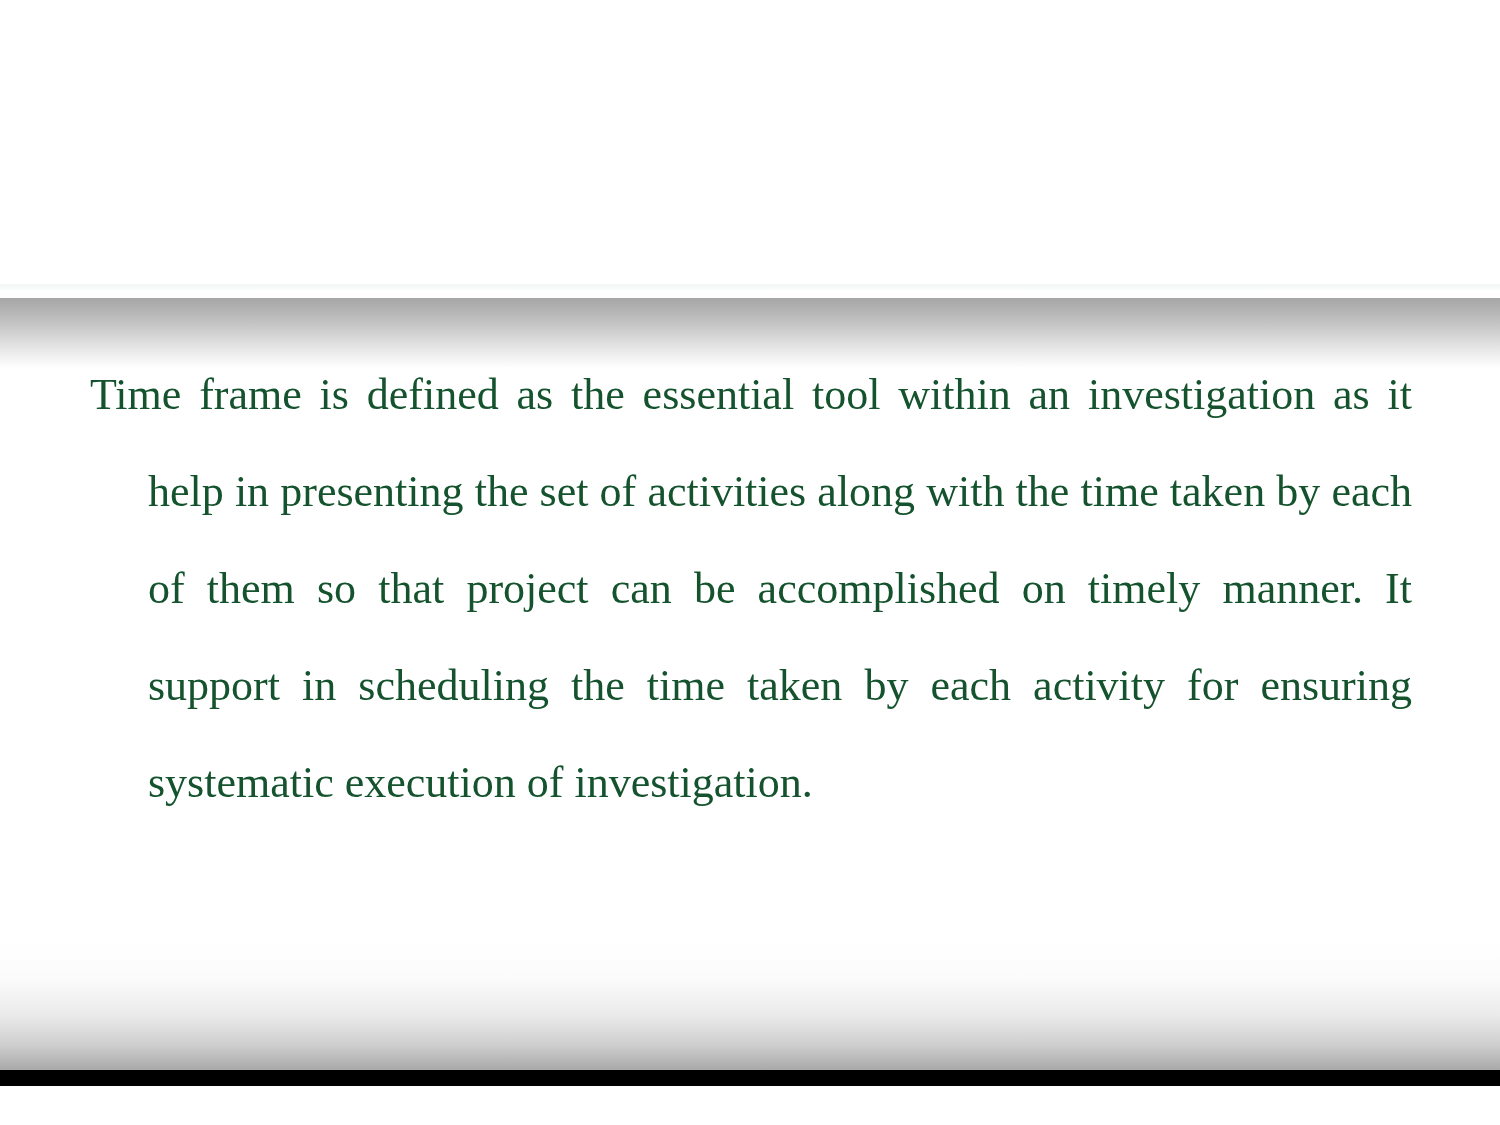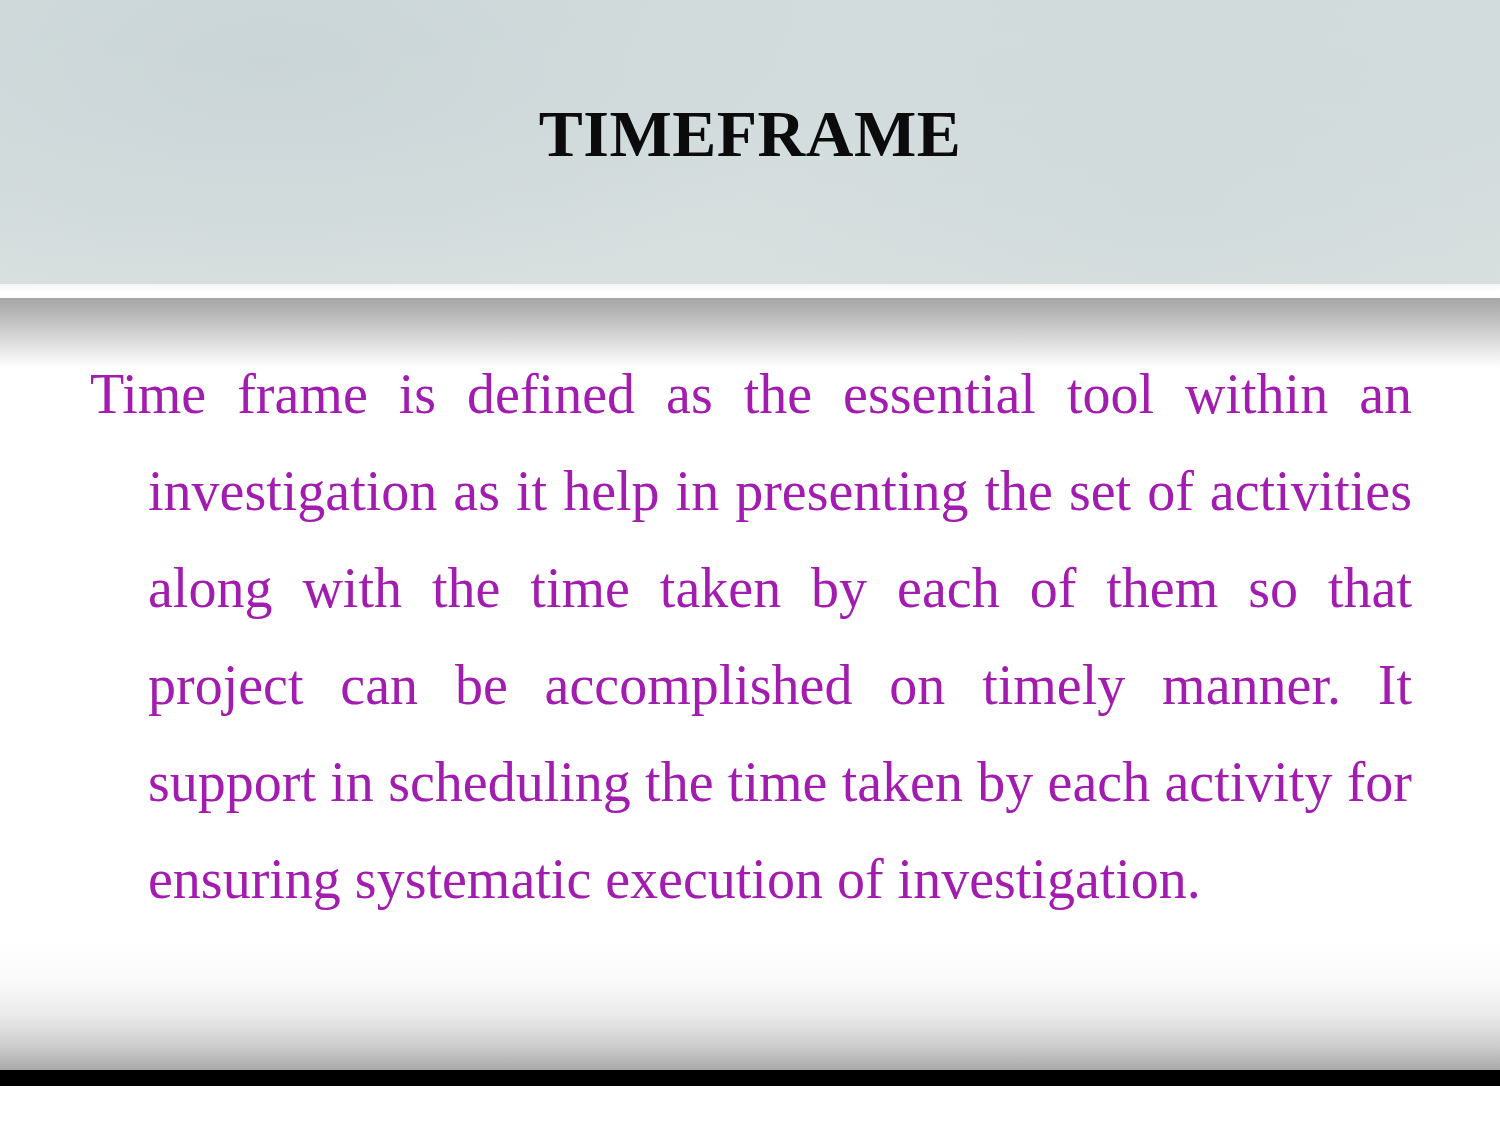--- a/index.html
+++ b/index.html
@@ -74,23 +74,23 @@
   }
   .body-text {
     position: absolute;
     left: 90px;
     top: -22px;
     width: 1322px;
     text-align: justify;
     text-justify: inter-word;
     text-indent: 0;
     font-family: "Liberation Serif", "DejaVu Serif", serif;
-    font-size: 56px;
+    font-size: 44px;
     line-height: 97px;
-    color: #a21caf;
+    color: #14532d;
     padding-left: 0;
   }
   .body-text > .para {
     display: block;
     text-align: justify;
     padding-left: 58px;
     text-indent: -58px;
   }
 
   
@@ -127,23 +127,20 @@
     line-height: 32px;
     color: #f2f6f6;
     letter-spacing: 0.3px;
   }
 </style>
 </head>
 <body>
 
 <div class="slide">
 
-  <div class="header">
-    <div class="header-title">TIMEFRAME</div>
-  </div>
 
   <div class="header-highlight"></div>
   <div class="top-shade"></div>
 
   <div class="body-area">
     <div class="body-text">
       <span class="para">Time frame is defined as the essential tool within an investigation as it help in presenting the set of activities along with the time taken by each of them so that project can be accomplished on timely manner. It support in scheduling the time taken by each activity for ensuring systematic execution of investigation.</span>
     </div>
   </div>
 

